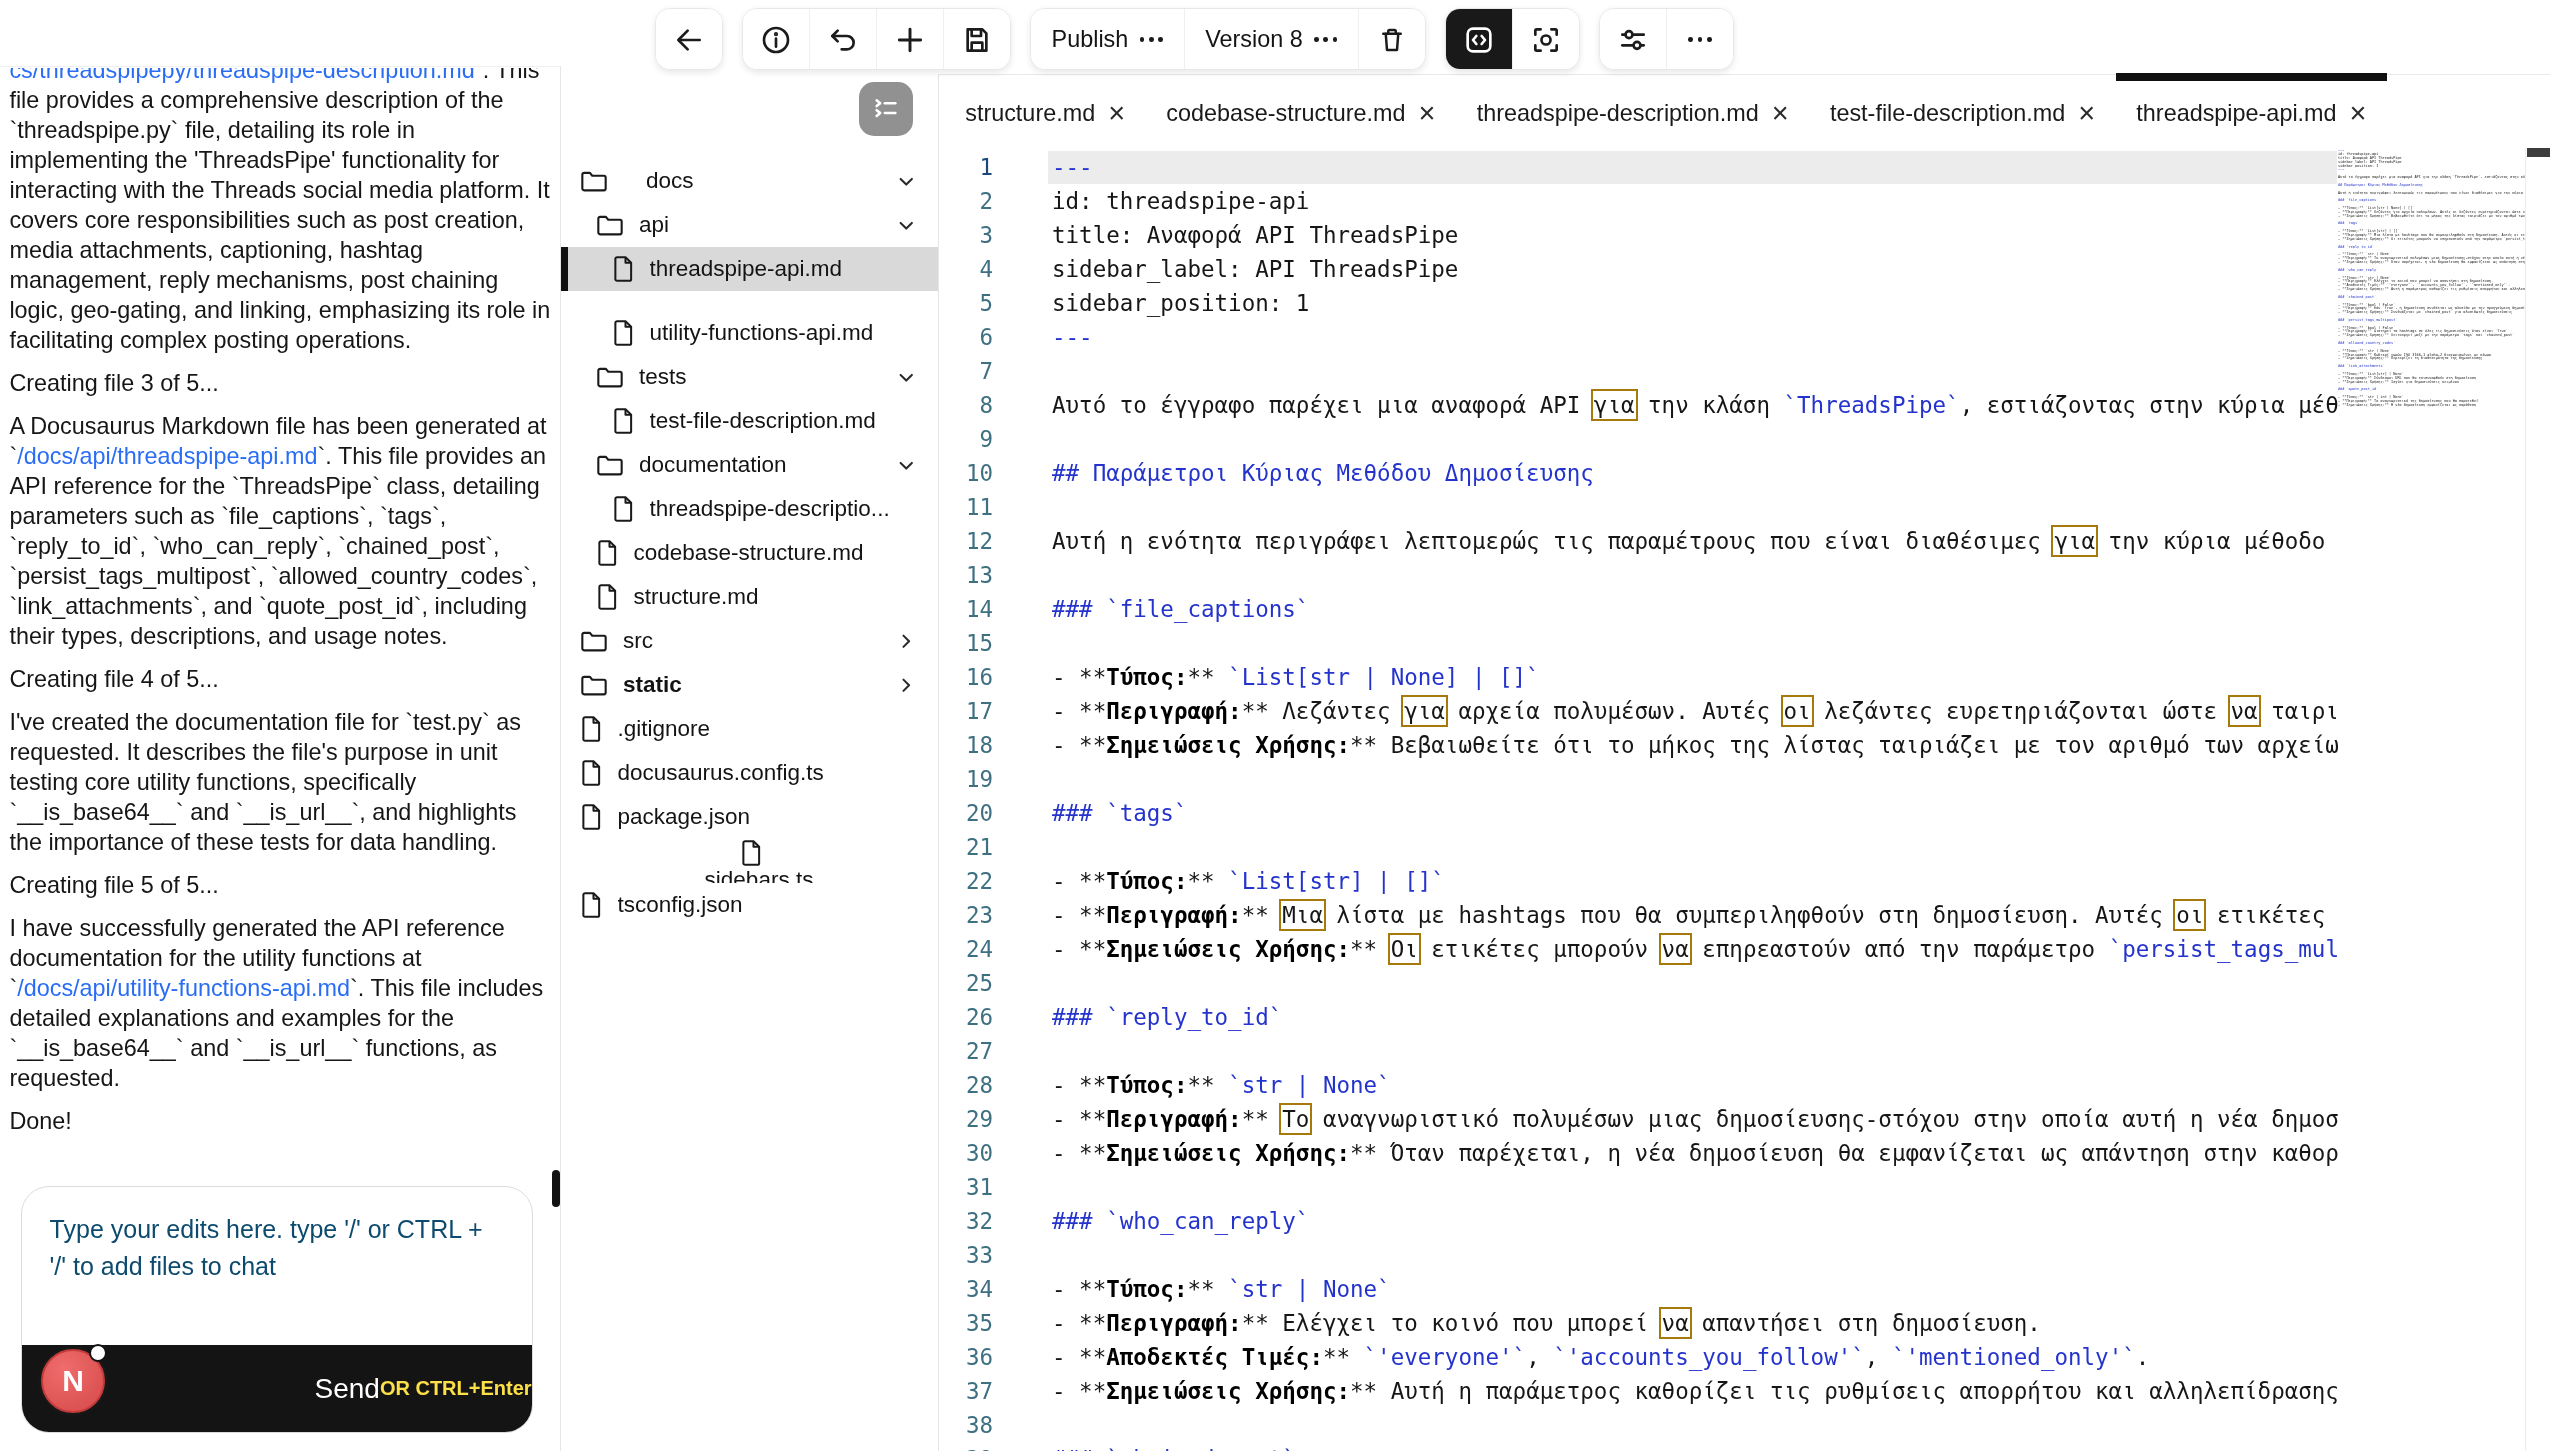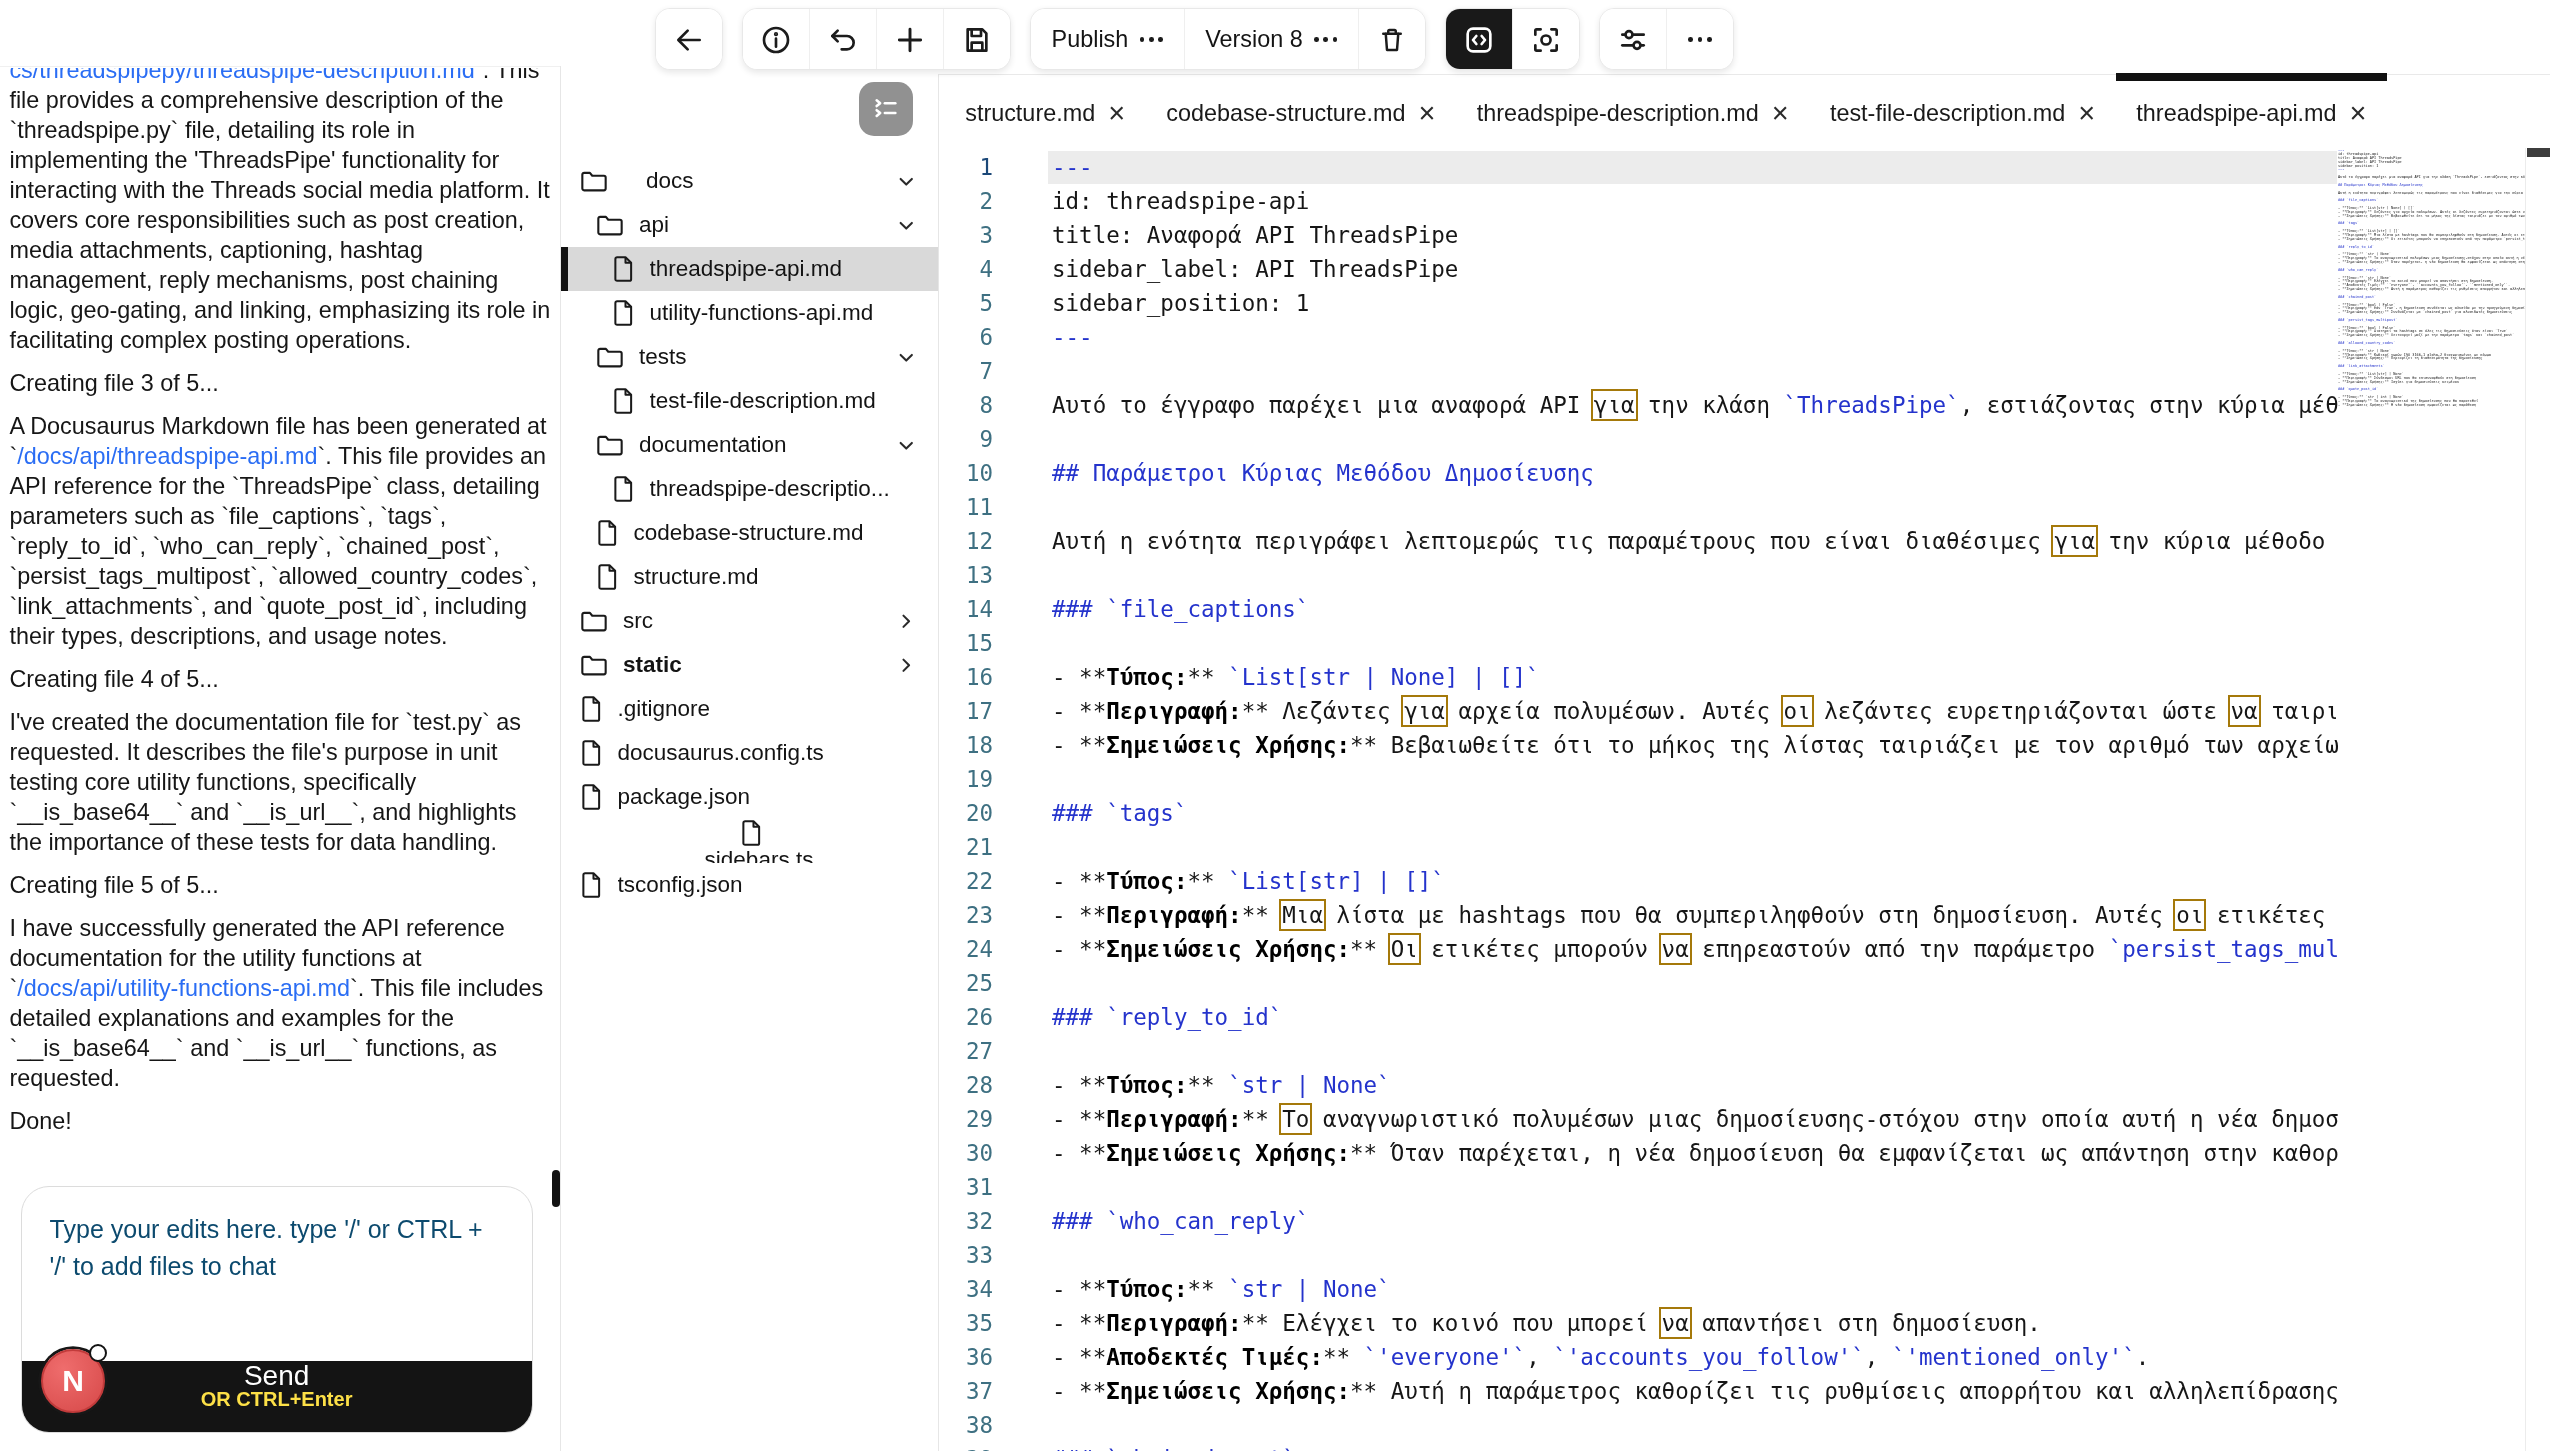--- a/index.html
+++ b/index.html
@@ -24,22 +24,22 @@
                box-sizing:border-box;overflow:hidden;}
   .chat-topline{position:absolute;left:0;top:66px;width:560px;height:0.9px;background:#f0f0f0;}
   .msg{font-size:23.4px;line-height:30px;margin:0 0 13px 0;color:#1f1f1f;word-wrap:break-word;}
   .msg:first-child{margin-top:-13px;}
   .seg-link{color:#2a6df4;text-decoration:none;cursor:pointer;}
   .chat-thumb{position:absolute;left:552px;top:1170px;width:8.4px;height:37px;border-radius:4.7px;
               background:#121212;z-index:8;}
   .chat-input{position:absolute;left:20.6px;top:1186px;width:512px;height:247px;background:#fff;
               border:1.9px solid #dcdcdc;border-radius:28px;box-sizing:border-box;overflow:hidden;z-index:7;}
   .chat-placeholder{padding:24px 28px 0 28px;font-size:25px;line-height:37px;color:#0c4a6e;}
-  .send-bar{position:absolute;left:0;right:0;bottom:0;height:71px;background:#141414;
-            display:flex;flex-direction:column;align-items:center;justify-content:flex-start;cursor:pointer;}
+  .send-bar{position:absolute;left:0;right:0;bottom:0;height:87px;background:#141414;
+            display:flex;flex-direction:row;align-items:center;justify-content:flex-end;cursor:pointer;}
   .send-label{color:#fff;font-size:28px;line-height:30px;}
   .send-sub{color:#fde047;font-size:20px;font-weight:bold;line-height:17px;}
   .avatar{position:absolute;left:41px;top:1349px;width:60px;height:60px;border-radius:50%;
           background:radial-gradient(circle at 35% 30%,#ef6d6d,#d64848);
           border:2.8px solid #c23b3b;box-shadow:0 0 0 2.8px #171717;z-index:9;
           display:flex;align-items:center;justify-content:center;}
   .avatar-letter{color:#fff;font-size:30px;font-weight:bold;}
   .avatar-dot{position:absolute;right:-3.7px;top:-7.5px;width:14px;height:14px;background:#fff;
               border:2.8px solid #131313;border-radius:50%;}
 
@@ -263,21 +263,21 @@
       </div>
       <div class="trow selected" style="padding-left: 51px;">
         <span class="ticon">
           <svg width="22.5" height="28" viewBox="0 0 20 24" fill="none" stroke="#1a1a1a" stroke-width="1.8" stroke-linejoin="round">
             <path d="M3 3a1.5 1.5 0 0 1 1.5-1.5H12L17 6.5V21a1.5 1.5 0 0 1-1.5 1.5h-11A1.5 1.5 0 0 1 3 21z"></path>
             <path d="M12 1.5V6.5H17"></path>
           </svg>
         </span>
         <span class="tlabel">threadspipe-api.md</span>
       </div>
-      <div class="trow" style="padding-left: 51px;">
+      <div class="trow" style="padding-left: 51px; margin-top: 20px;">
         <span class="ticon">
           <svg width="22.5" height="28" viewBox="0 0 20 24" fill="none" stroke="#1a1a1a" stroke-width="1.8" stroke-linejoin="round">
             <path d="M3 3a1.5 1.5 0 0 1 1.5-1.5H12L17 6.5V21a1.5 1.5 0 0 1-1.5 1.5h-11A1.5 1.5 0 0 1 3 21z"></path>
             <path d="M12 1.5V6.5H17"></path>
           </svg>
         </span>
         <span class="tlabel">utility-functions-api.md</span>
       </div>
       <div class="trow" style="padding-left: 35px;">
         <span class="ticon">

